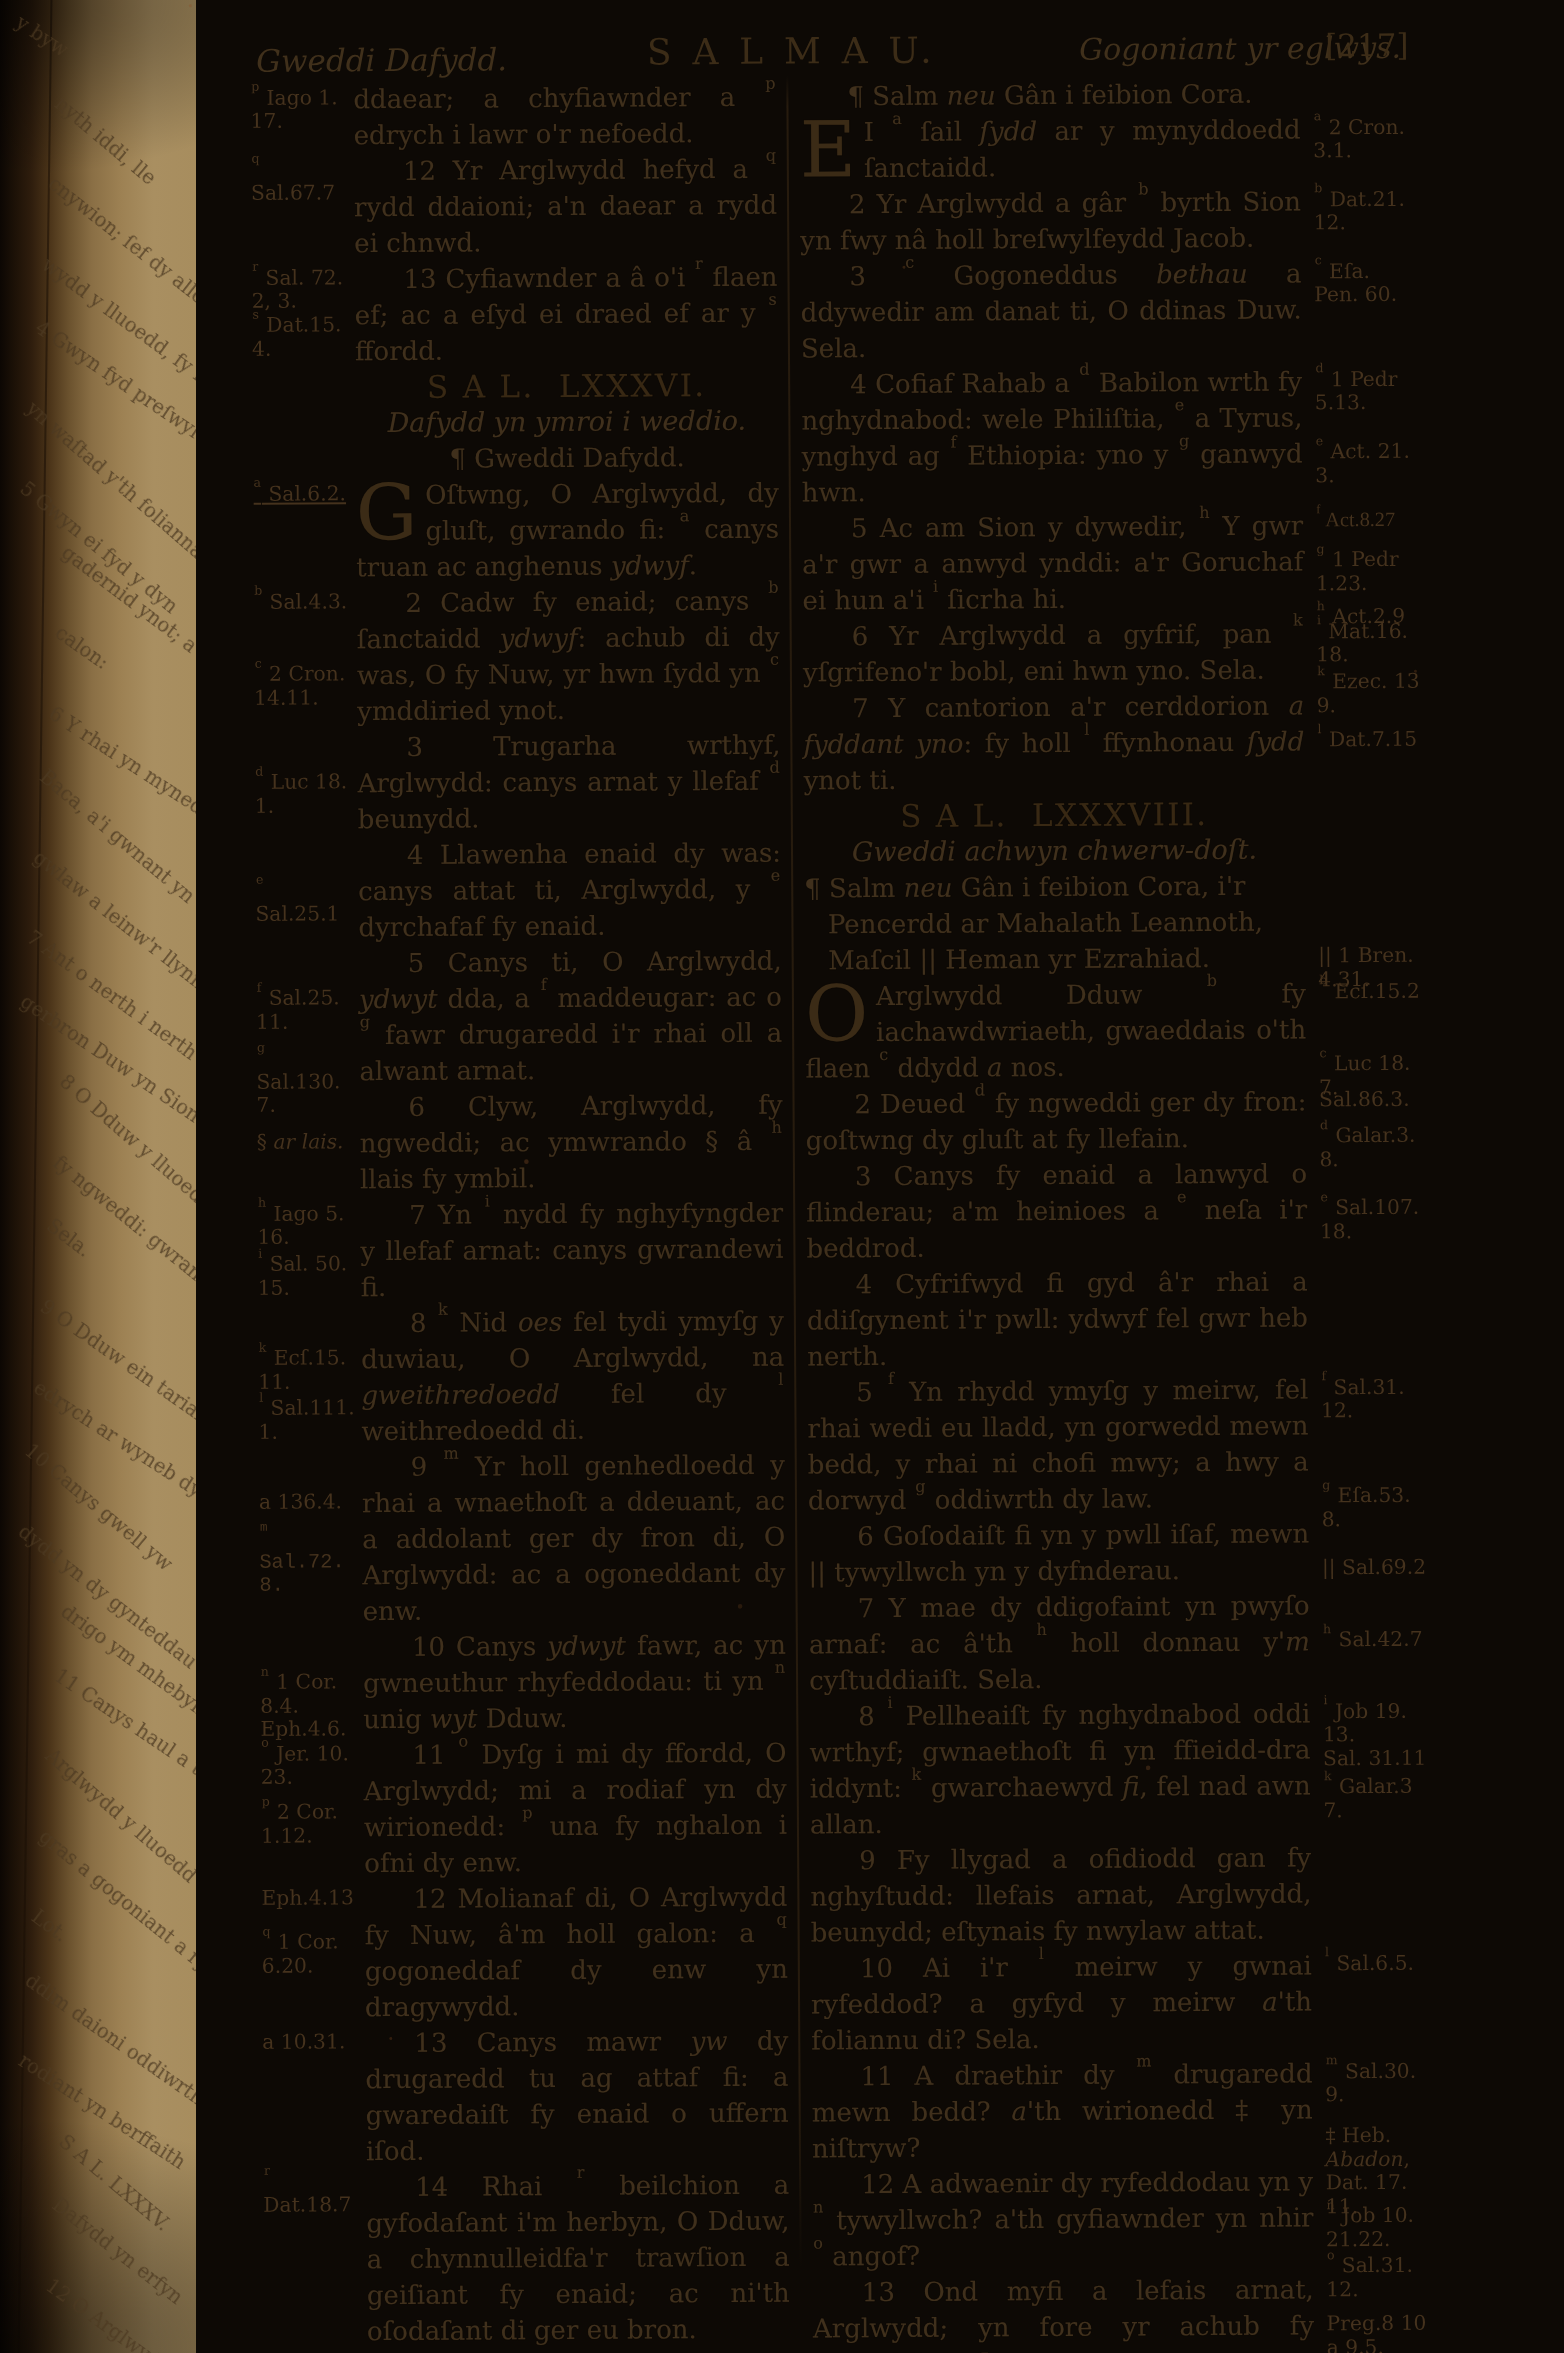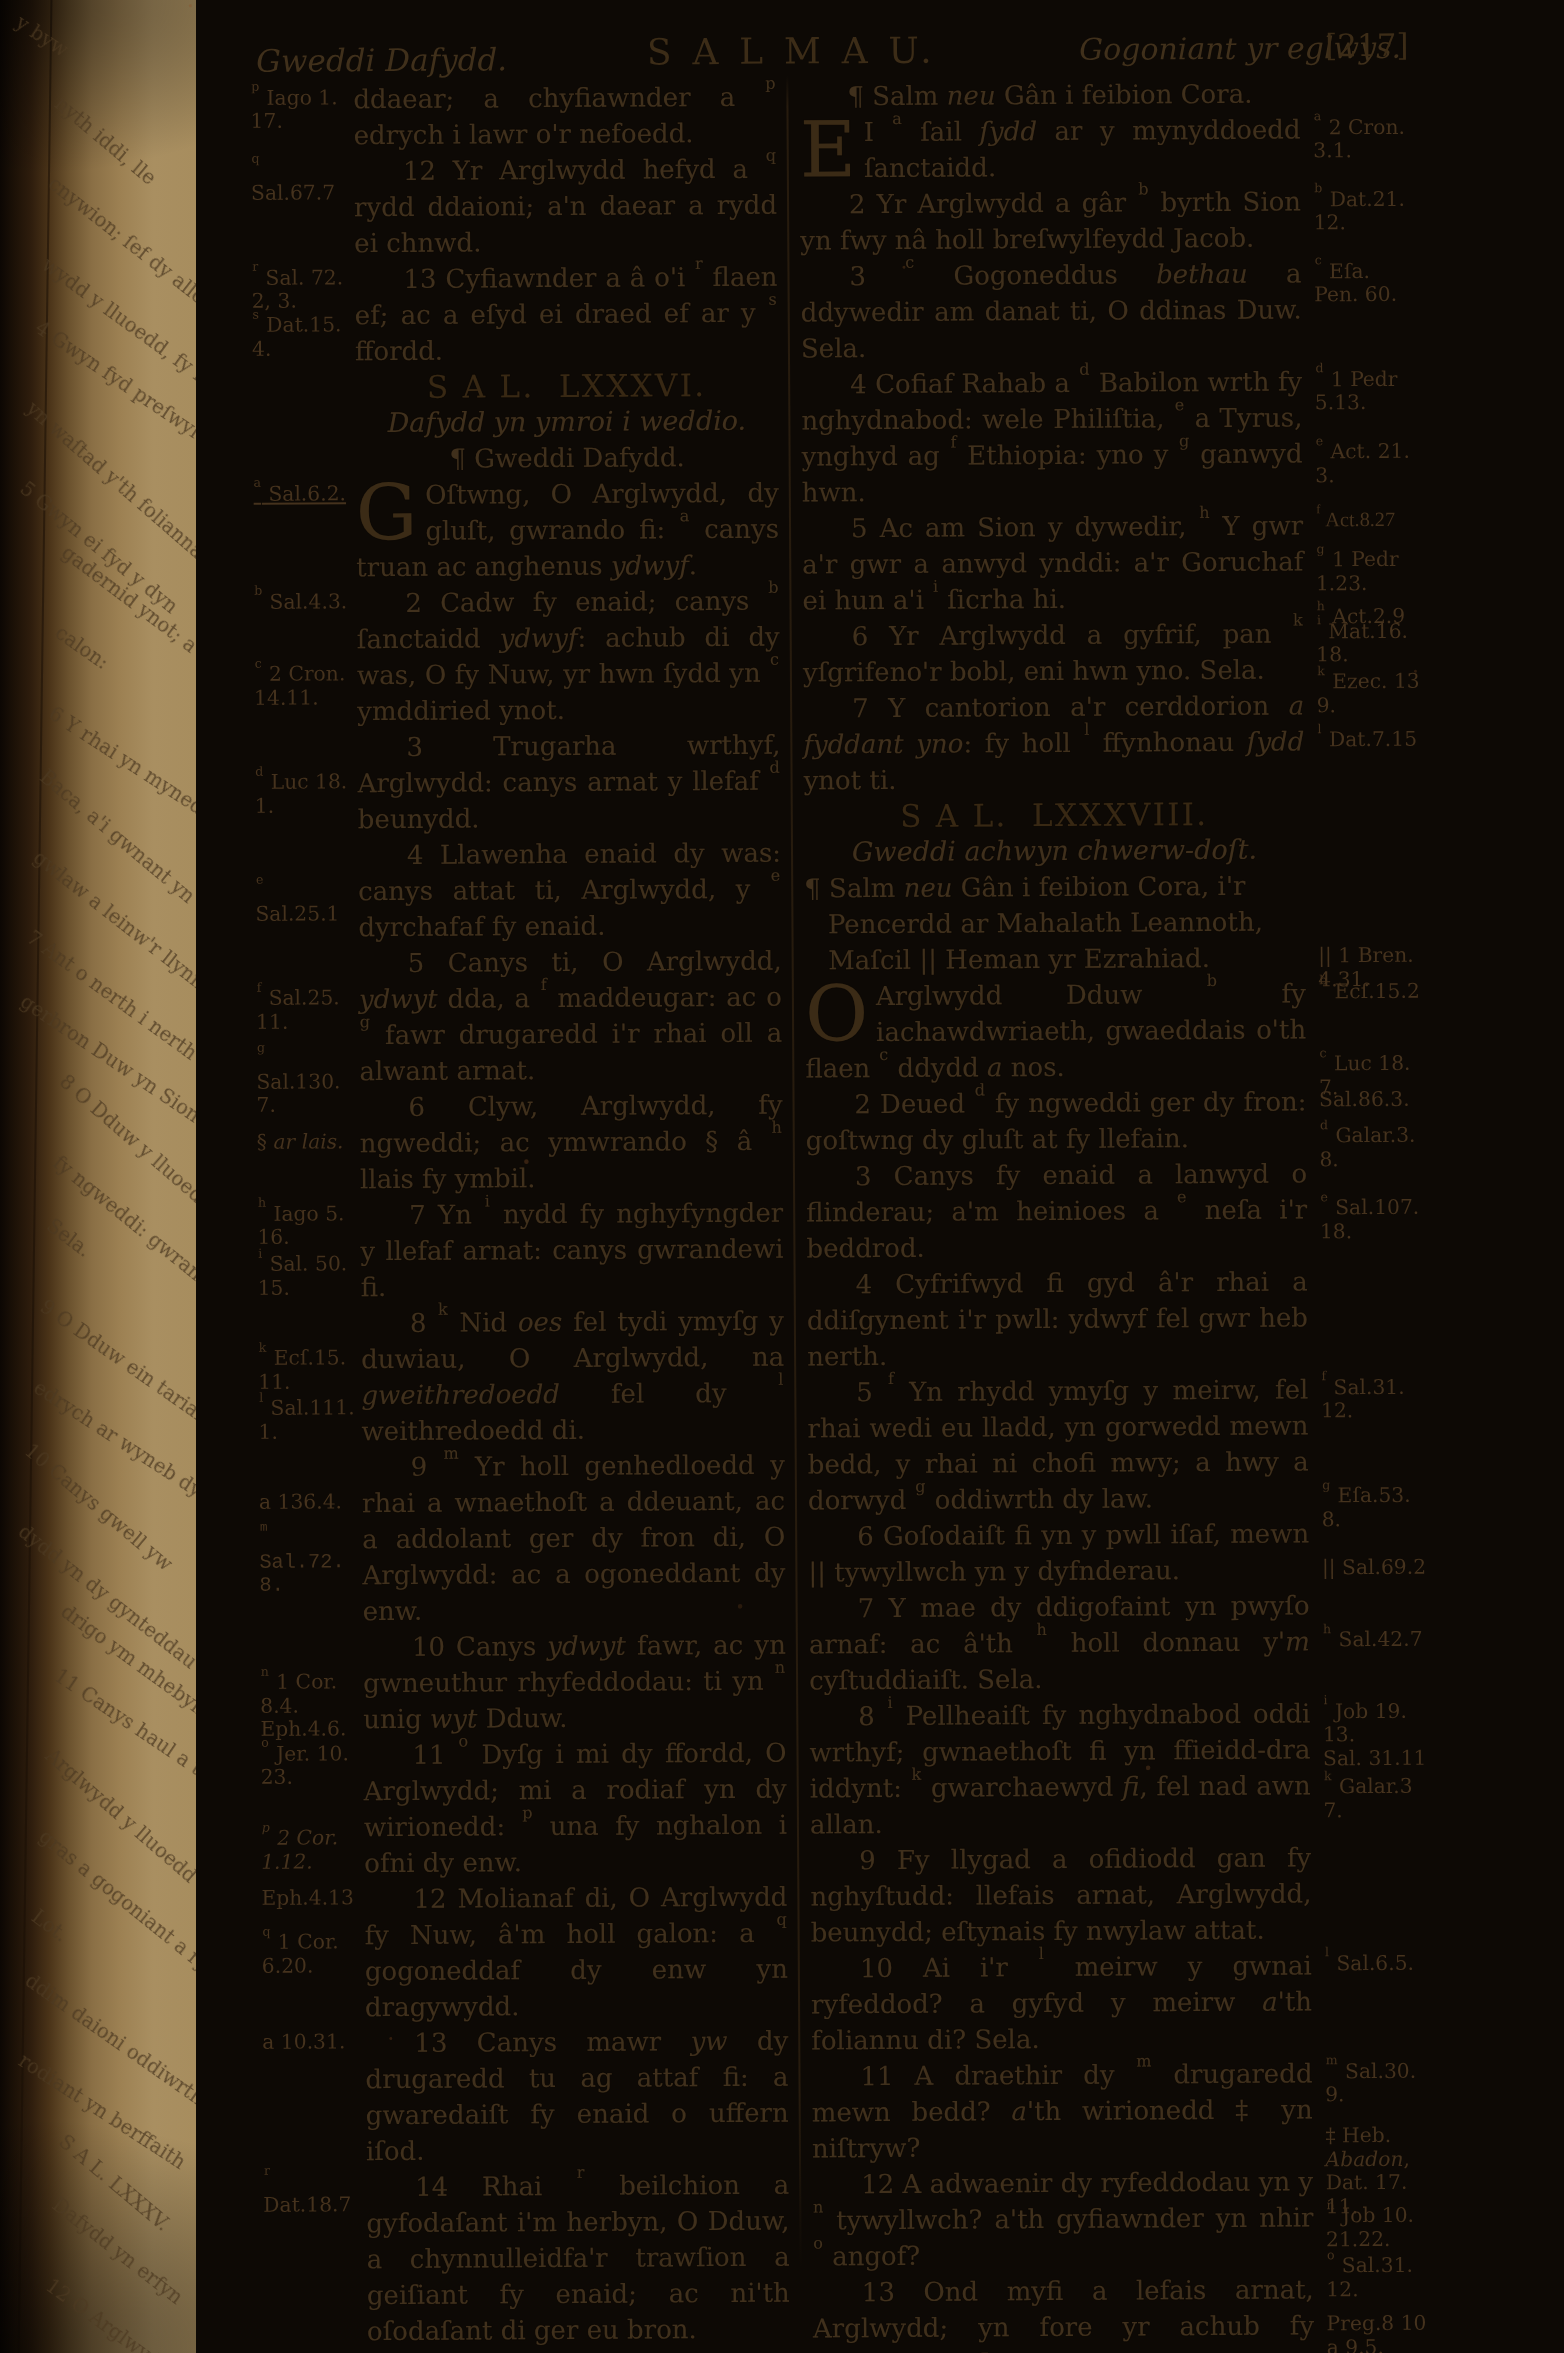--- a/index.html
+++ b/index.html
@@ -134,21 +134,21 @@
           <div class="verse drop"><span class="cap">G</span><span class="vt">Oſtwng, O Arglwydd, dy gluſt, gwrando fi: <sup>a</sup> canys truan ac anghenus <i>ydwyf</i>.</span><span class="note nl" style="top: 4.7px; text-decoration: underline;"><sup>a</sup> Sal.6.2.</span></div>
           <div class="verse"><span class="vt">2 Cadw fy enaid; canys <sup>b</sup> ſanctaidd <i>ydwyf</i>: achub di dy was, O fy Nuw, yr hwn ſydd yn <sup>c</sup> ymddiried ynot.</span><span class="note nl" style="top: 4.7px;"><sup>b</sup> Sal.4.3.</span><span class="note nl" style="top: 77px;"><sup>c</sup> 2 Cron.<br>14.11.</span></div>
           <div class="verse"><span class="vt">3 Trugarha wrthyf, Arglwydd: canys arnat y llefaf <sup>d</sup> beunydd.</span><span class="note nl" style="top: 41px;"><sup>d</sup> Luc 18.<br>1.</span></div>
           <div class="verse"><span class="vt">4 Llawenha enaid dy was: canys attat ti, Arglwydd, y <sup>e</sup> dyrchafaf fy enaid.</span><span class="note nl" style="top: 41px;"><sup>e</sup> Sal.25.1</span></div>
           <div class="verse"><span class="vt">5 Canys ti, O Arglwydd, <i>ydwyt</i> dda, a <sup>f</sup> maddeugar: ac o <sup>g</sup> fawr drugaredd i'r rhai oll a alwant arnat.</span><span class="note nl" style="top: 41px;"><sup>f</sup> Sal.25.<br>11.</span><span class="note nl" style="top: 101px;"><sup>g</sup> Sal.130.<br>7.</span></div>
           <div class="verse"><span class="vt">6 Clyw, Arglwydd, fy ngweddi; ac ymwrando § â <sup>h</sup> llais fy ymbil.</span><span class="note nl" style="top: 41px;">§ <i>ar lais.</i></span></div>
           <div class="verse"><span class="vt">7 Yn <sup>i</sup> nydd fy nghyfyngder y llefaf arnat: canys gwrandewi fi.</span><span class="note nl" style="top: 4.7px;"><sup>h</sup> Iago 5.<br>16.</span><span class="note nl" style="top: 55px;"><sup>i</sup> Sal. 50.<br>15.</span></div>
           <div class="verse"><span class="vt">8 <sup>k</sup> Nid <i>oes</i> fel tydi ymyſg y duwiau, O Arglwydd, na <i>gweithredoedd</i> fel dy <sup>l</sup> weithredoedd di.</span><span class="note nl" style="top: 41px;"><sup>k</sup> Ecſ.15.<br>11.</span><span class="note nl" style="top: 91px;"><sup>l</sup> Sal.111.<br>1.</span></div>
           <div class="verse"><span class="vt">9 <sup>m</sup> Yr holl genhedloedd y rhai a wnaethoſt a ddeuant, ac a addolant ger dy fron di, O Arglwydd: ac a ogoneddant dy enw.</span><span class="note nl" style="top: 41px;">a 136.4.</span><span class="note nl" style="top: 77px; font-family: Liberation Mono, monospace;"><sup>m</sup> Sal.72.<br>8.</span></div>
           <div class="verse"><span class="vt">10 Canys <i>ydwyt</i> fawr, ac yn gwneuthur rhyfeddodau: ti yn <sup>n</sup> unig <i>wyt</i> Dduw.</span><span class="note nl" style="top: 41px;"><sup>n</sup> 1 Cor.<br>8.4.<br>Eph.4.6.</span></div>
-          <div class="verse"><span class="vt">11 <sup>o</sup> Dyſg i mi dy ffordd, O Arglwydd; mi a rodiaf yn dy wirionedd: <sup>p</sup> una fy nghalon i ofni dy enw.</span><span class="note nl" style="top: 4.7px;"><sup>o</sup> Jer. 10.<br>23.</span><span class="note nl" style="top: 89px; font-style: italic;"><sup>p</sup> 2 Cor.<br>1.12.</span></div>
+          <div class="verse"><span class="vt">11 <sup>o</sup> Dyſg i mi dy ffordd, O Arglwydd; mi a rodiaf yn dy wirionedd: <sup>p</sup> una fy nghalon i ofni dy enw.</span><span class="note nl" style="top: 4.7px;"><sup>o</sup> Jer. 10.<br>23.</span><span class="note nl" style="top: 63px;"><sup>p</sup> 2 Cor.<br>1.12.</span></div>
           <div class="verse"><span class="vt">12 Molianaf di, O Arglwydd fy Nuw, â'm holl galon: a <sup>q</sup> gogoneddaf dy enw yn dragywydd.</span><span class="note nl" style="top: 4.7px;">Eph.4.13</span><span class="note nl" style="top: 49px;"><sup>q</sup> 1 Cor.<br>6.20.</span></div>
           <div class="verse"><span class="vt">13 Canys mawr <i>yw</i> dy drugaredd tu ag attaf fi: a gwaredaiſt fy enaid o uffern iſod.</span><span class="note nl" style="top: 4.7px;">a 10.31.</span></div>
           <div class="verse"><span class="vt">14 Rhai <sup>r</sup> beilchion a gyfodaſant i'm herbyn, O Dduw, a chynnulleidfa'r trawſion a geiſiant fy enaid; ac ni'th oſodaſant di ger eu bron.</span><span class="note nl" style="top: 0;"><sup>r</sup> Dat.18.7</span></div>
           <div class="verse"><span class="vt">15 Eithr ti, O Arglwydd, <i>wyt</i> Dduw trugarog a graſlawn; || hwyrfrydig i lid, a helaeth o drugaredd a gwirionedd.</span></div>
         </div>
       <div class="col col-right">
           <div class="pilcrow"><span class="vt">¶ Salm <i>neu</i> Gân i feibion Cora.</span></div>
           <div class="verse drop"><span class="cap">E</span><span class="vt">I <sup>a</sup> ſail <i>ſydd</i> ar y mynyddoedd ſanctaidd.</span><span class="note nr" style="top: 4.7px;"><sup>a</sup> 2 Cron.<br>3.1.</span></div>
           <div class="verse"><span class="vt">2 Yr Arglwydd a gâr <sup>b</sup> byrth Sion yn fwy nâ holl breſwylfeydd Jacob.</span><span class="note nr" style="top: 4.7px;"><sup>b</sup> Dat.21.<br>12.</span></div>
           <div class="verse"><span class="vt">3 <sup>c</sup> Gogoneddus <i>bethau</i> a ddywedir am danat ti, O ddinas Duw. Sela.</span><span class="note nr" style="top: 4.7px;"><sup>c</sup> Eſa.<br>Pen. 60.</span></div>

